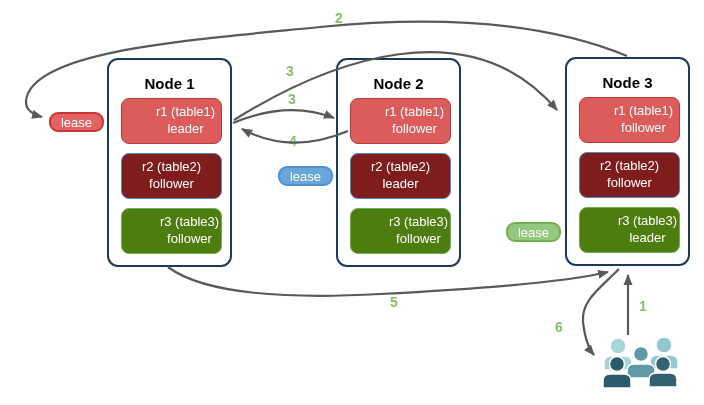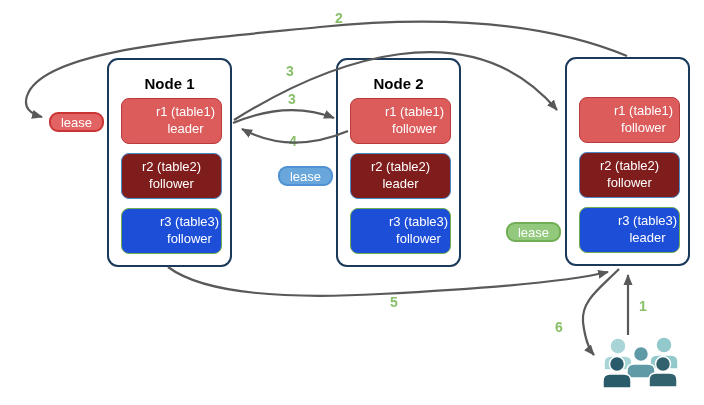--- a/index.html
+++ b/index.html
@@ -20,21 +20,21 @@
   .replica{
     position:absolute;left:12px;width:101px;height:46px;border-radius:8px;
     box-sizing:border-box;color:#ffffff;font-size:13px;line-height:1.3;
     display:flex;flex-direction:column;align-items:center;justify-content:center;text-align:center;
   }
   .replica.r0{top:38px;padding-left:28px;}
   .replica.r1{top:93px;}
   .replica.r2{top:148px;}
   .replica.red{background:#dc5b5b;border:1.5px solid #b93b3b;}
   .replica.blue{background:#7f1d1d;border:1.5px solid #4b89c8;}
-  .replica.green{background:#1d4ed8;border:1.5px solid #70ad53;padding-left:36px;}
+  .replica.green{background:#4d7c0f;border:1.5px solid #70ad53;padding-left:36px;}
   .lease{
     position:absolute;width:55px;height:20px;border-radius:9px;box-sizing:border-box;
     color:#ffffff;font-size:13px;display:flex;align-items:center;justify-content:center;
   }
   .lease.red{left:49px;top:112px;background:#e26363;border:2px solid #cb3434;}
   .lease.blue{left:278px;top:166px;background:#69a6db;border:2px solid #4f91d2;}
   .lease.green{left:506px;top:222px;background:#93c97d;border:2px solid #70ad53;}
   .step-label{
     position:absolute;transform:translate(-50%,-50%);
     color:#88bf68;font-size:14px;font-weight:bold;
@@ -72,20 +72,21 @@
       <span>r2 (table2)</span>
       <span>leader</span>
     </div>
     <div class="replica r2 green">
       <span>r3 (table3)</span>
       <span>follower</span>
     </div>
   </div>
 
   <div class="node" id="node3">
+    <div class="node-title">Node 3</div>
     <div class="replica r0 red">
       <span>r1 (table1)</span>
       <span>follower</span>
     </div>
     <div class="replica r1 blue">
       <span>r2 (table2)</span>
       <span>follower</span>
     </div>
     <div class="replica r2 green">
       <span>r3 (table3)</span>

